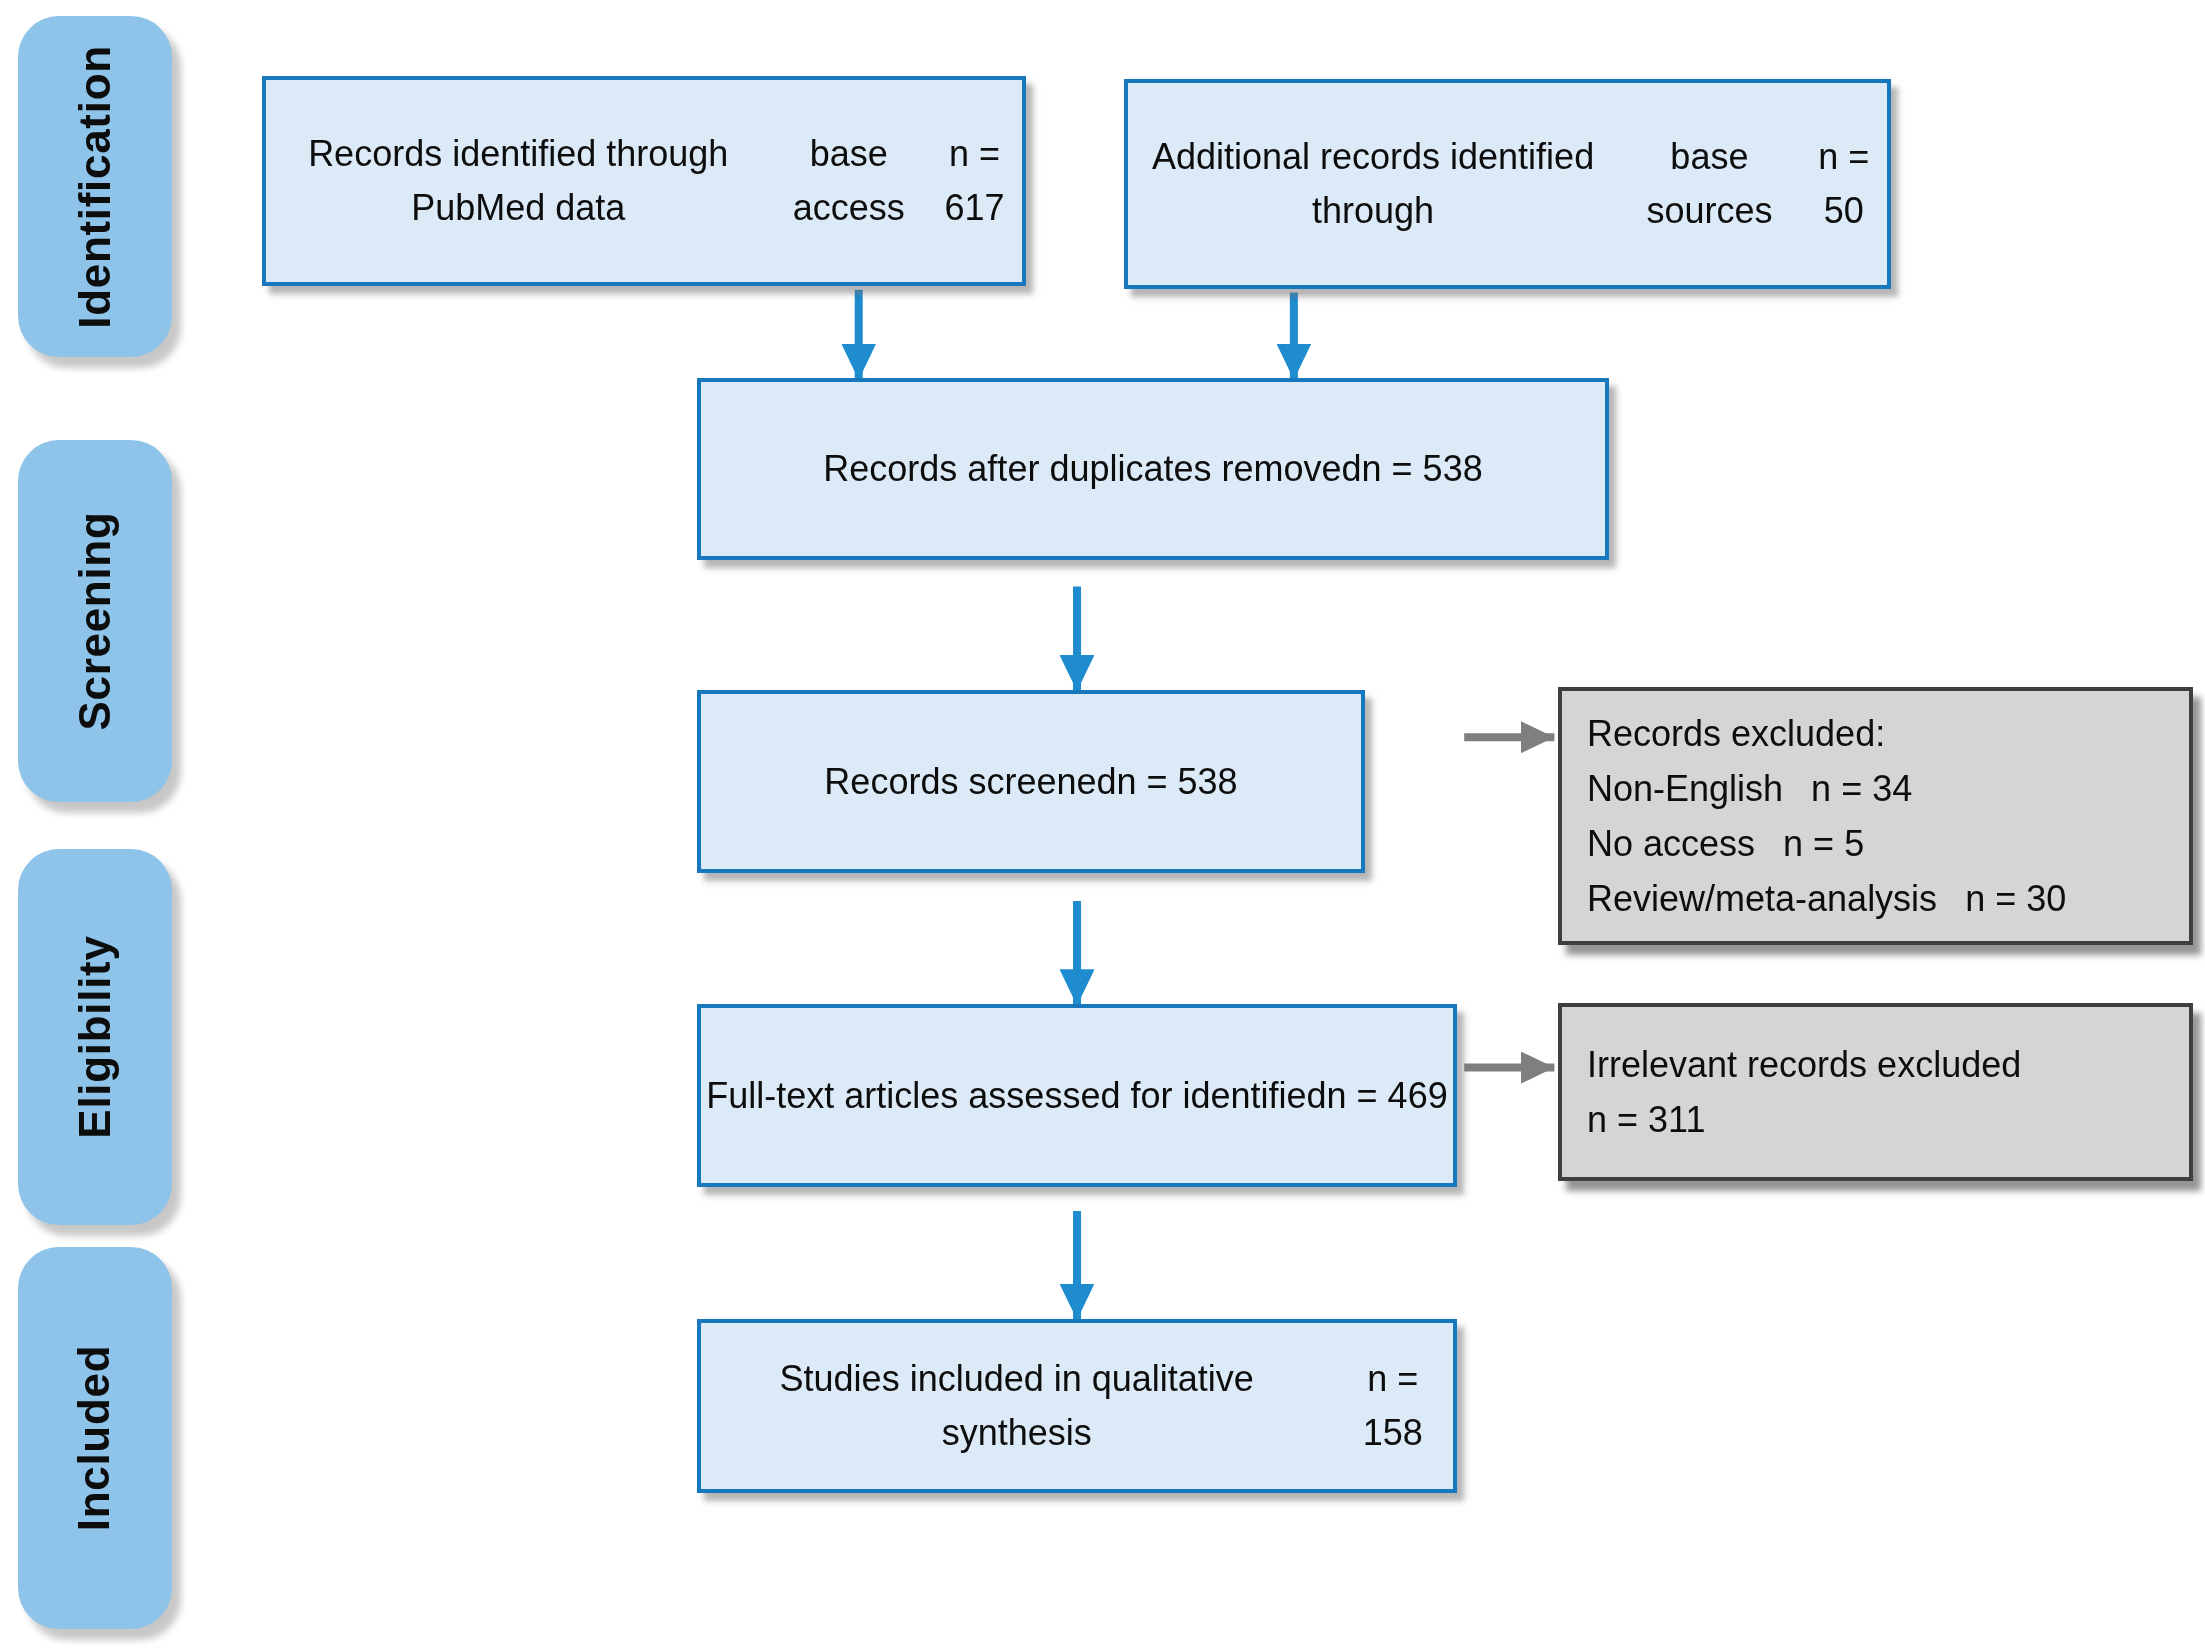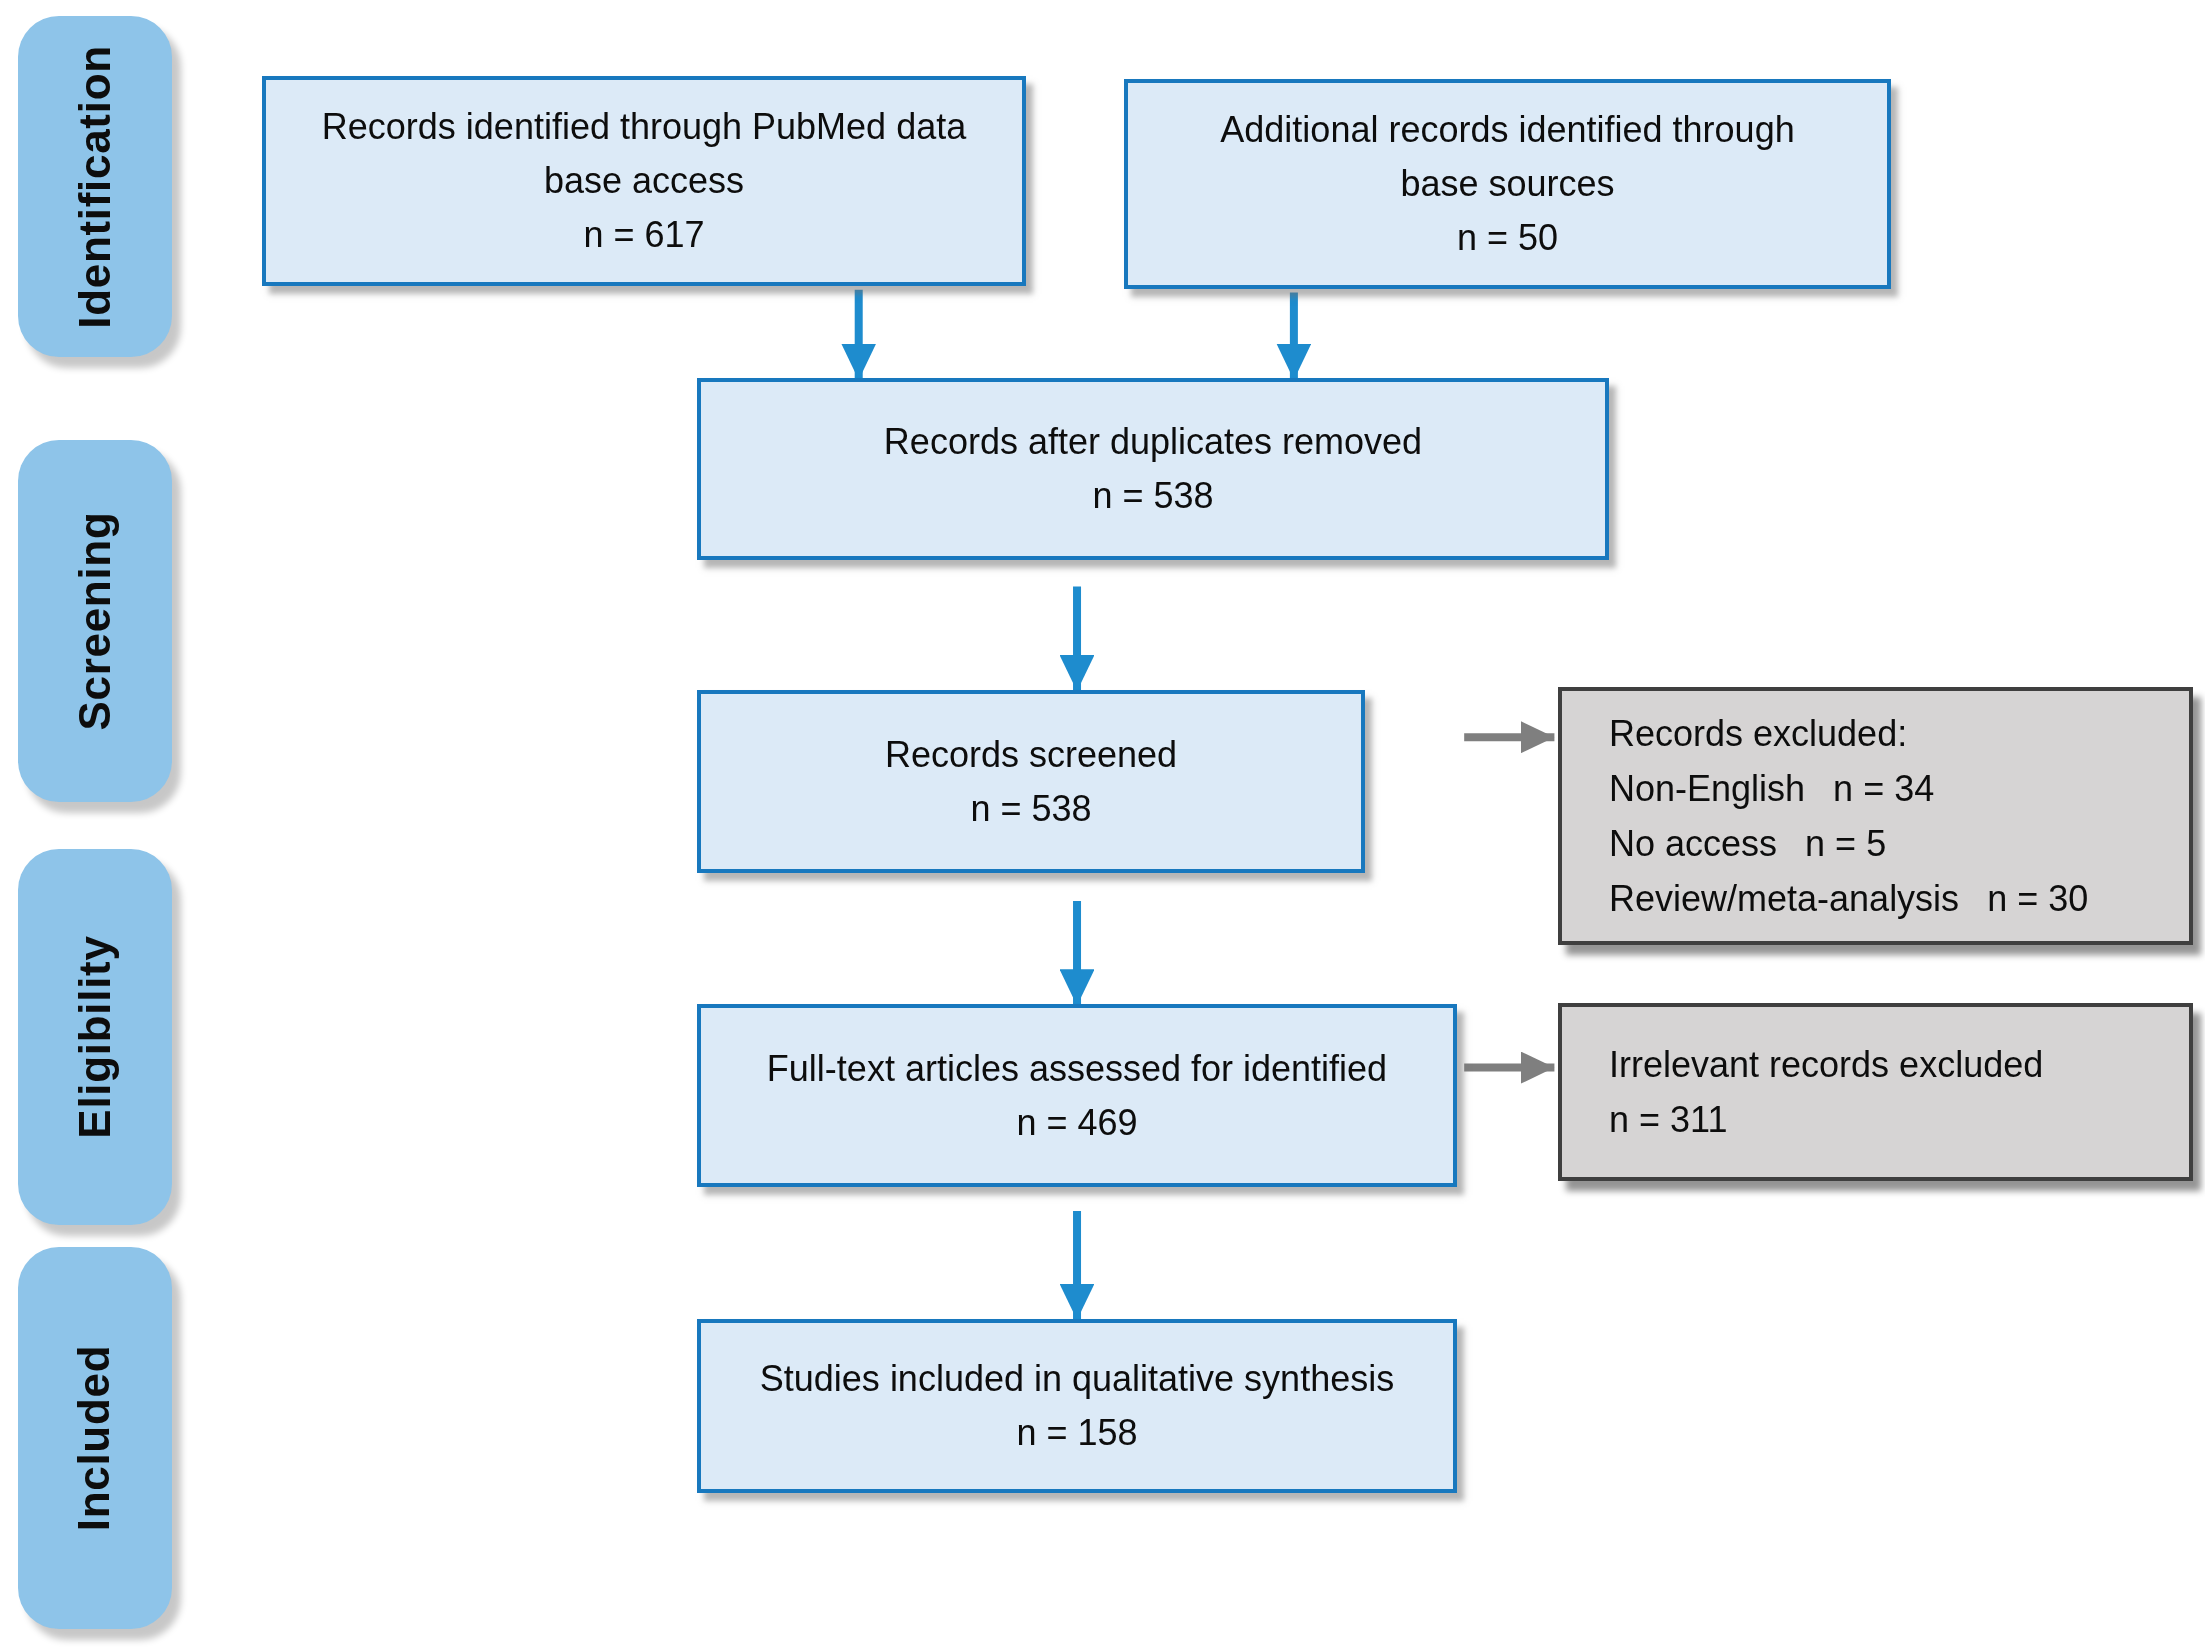--- a/index.html
+++ b/index.html
@@ -44,40 +44,40 @@
     letter-spacing: 0.7px;
   }
 
   
   .bluebox {
     position: absolute;
     background: var(--box-fill);
     border: 4.4px solid var(--box-border);
     box-shadow: 6.6px 8px 5.8px rgba(110,110,110,0.5);
     display: flex;
-    flex-direction: column;
+    flex-direction: row;
     align-items: center;
     justify-content: center;
     text-align: center;
     font-size: 36px;
     line-height: 54px;
   }
 
   
   .graybox {
     position: absolute;
     background: var(--gray-fill);
     border: 4.4px solid var(--gray-border);
     box-shadow: 8px 9.5px 6.6px rgba(0,0,0,0.42);
     display: flex;
     flex-direction: column;
     justify-content: center;
     font-size: 36px;
     line-height: 55px;
-    padding-left: 47px;
+    padding-left: 25px;
     padding-right: 14.6px;
   }
   .graybox .nval { margin-left: 28px; }
 
   .arrows {
     position: absolute;
     top: 0; left: 0;
     pointer-events: none;
   }
   .arrow-blue { stroke: var(--arrow-blue); stroke-width: 11; }

